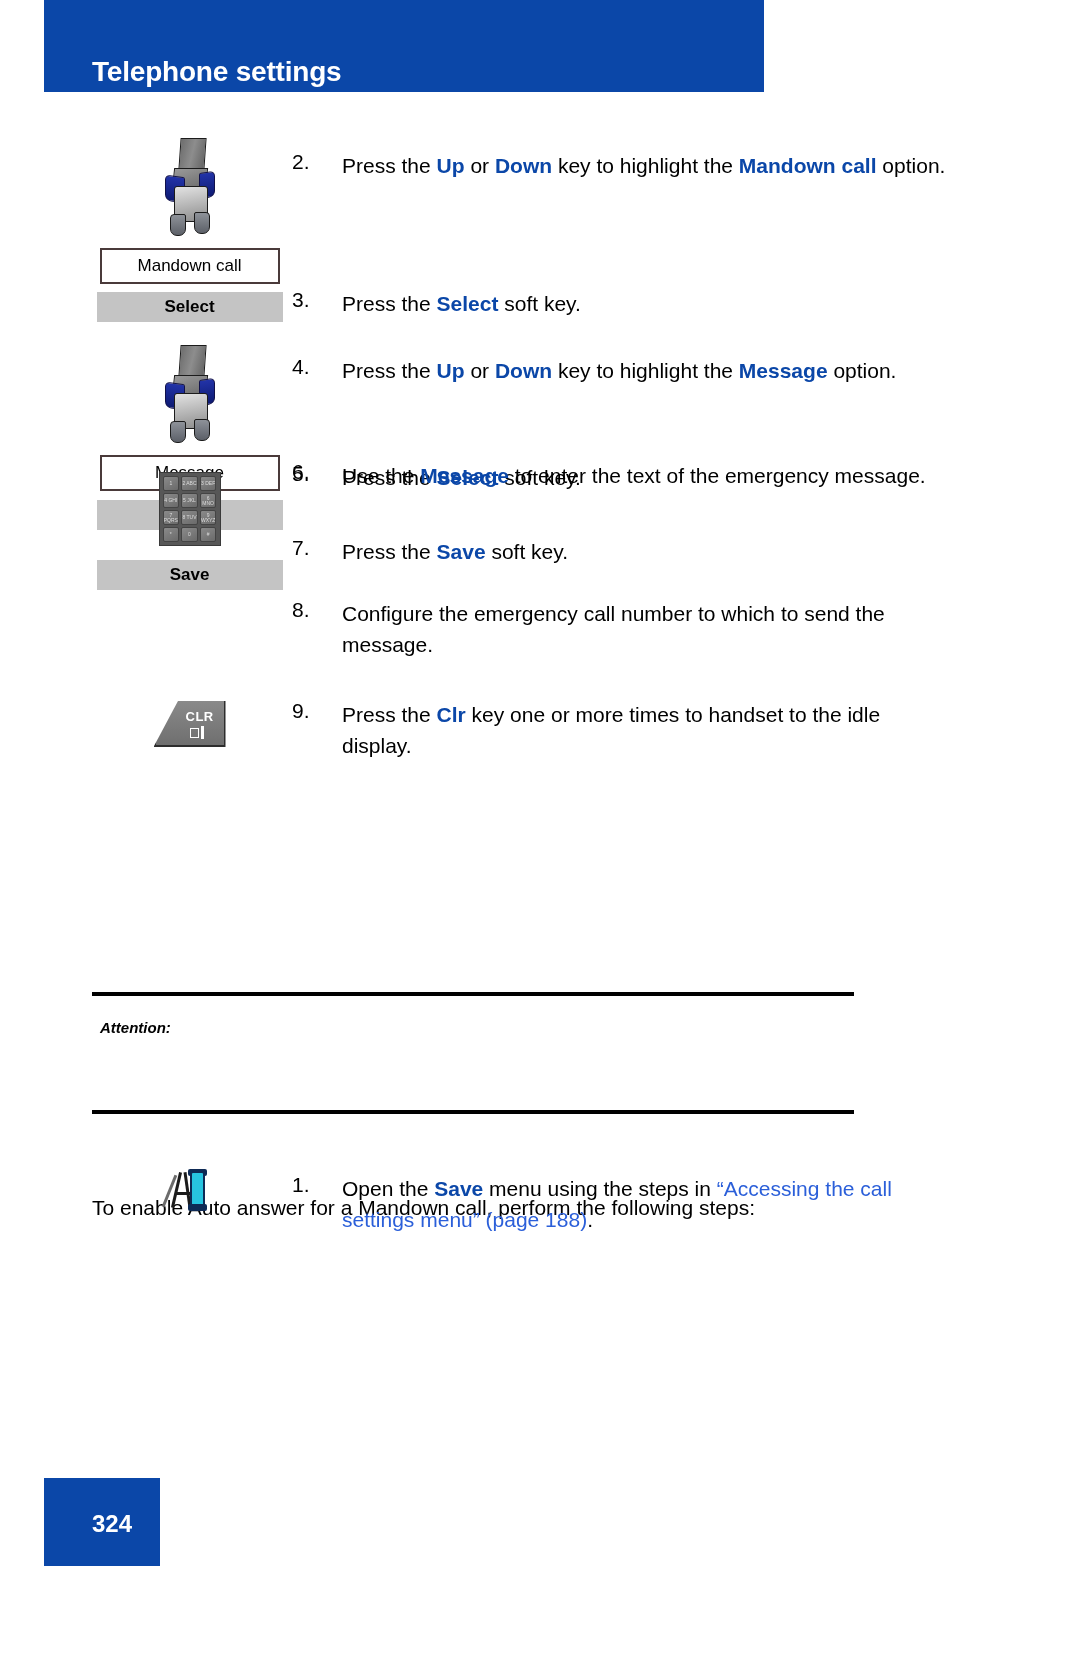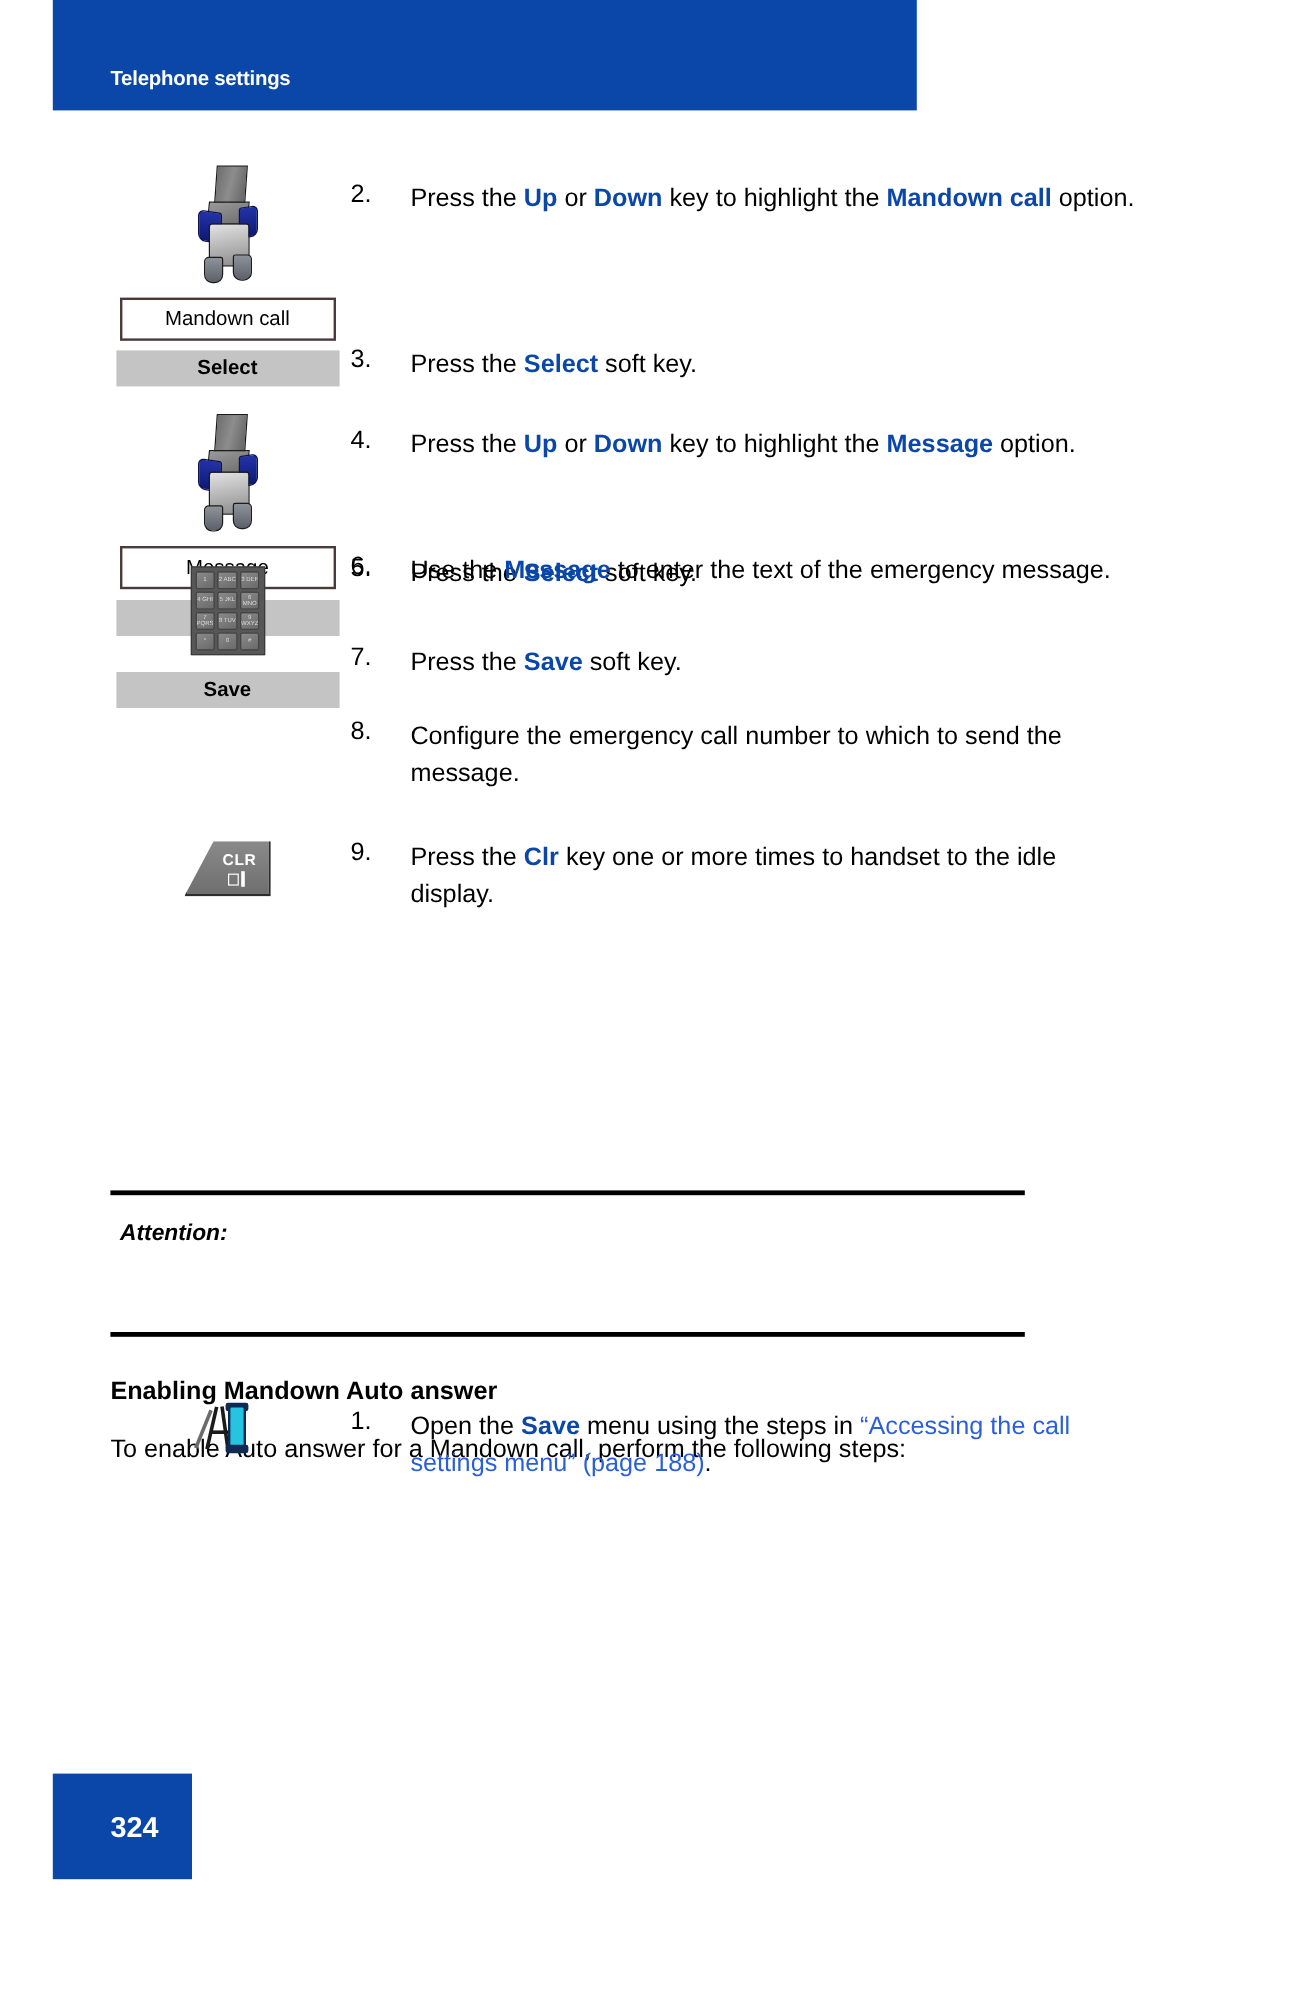--- a/index.html
+++ b/index.html
@@ -23,21 +23,21 @@
     left: 44px;
     top: 0;
     width: 720px;
     height: 92px;
     background: #0b47a8;
   }
   .header-title {
     position: absolute;
     left: 92px;
     top: 56px;
-    font-size: 17px;
+    font-size: 28px;
     font-weight: bold;
     color: #ffffff;
     letter-spacing: -0.2px;
     white-space: nowrap;
   }
 
   
   .spine {
     position: absolute;
     left: 0;
@@ -294,21 +294,21 @@
   .rule {
     height: 4px;
     background: #000000;
   }
   .attention {
     display: flex;
   }
   .attention-label {
     width: 140px;
     flex: 0 0 140px;
-    font-size: 19px;
+    font-size: 15px;
     font-weight: bold;
     font-style: italic;
     color: #000;
     line-height: 31px;
   }
   .attention-text {
     flex: 1;
     font-size: 21px;
     line-height: 31px;
     color: #000;
@@ -477,21 +477,20 @@
 
 
   <div style="position:absolute; left:92px; top:992px; width:762px;" class="rule"></div>
 
   <div style="position:absolute; left:100px; top:1012px; width:800px;" class="attention">
     <div class="attention-label">Attention:</div>
   </div>
 
   <div style="position:absolute; left:92px; top:1110px; width:762px;" class="rule"></div>
 
-  <div style="position:absolute; left:92px; top:1148px; width:840px;" class="section-head">Enabling Mandown Auto answer</div>
 
   <div style="position:absolute; left:92px; top:1192px; width:860px;" class="para">To enable Auto answer for a Mandown call, perform the following steps:</div>
 
   <div class="art-col" style="top:1168px;">
     <div class="handset">
       <div class="hs-slash"></div>
       <div class="hs-a1"></div>
       <div class="hs-a2"></div>
       <div class="hs-cross"></div>
       <div class="hs-cap-t"></div>

